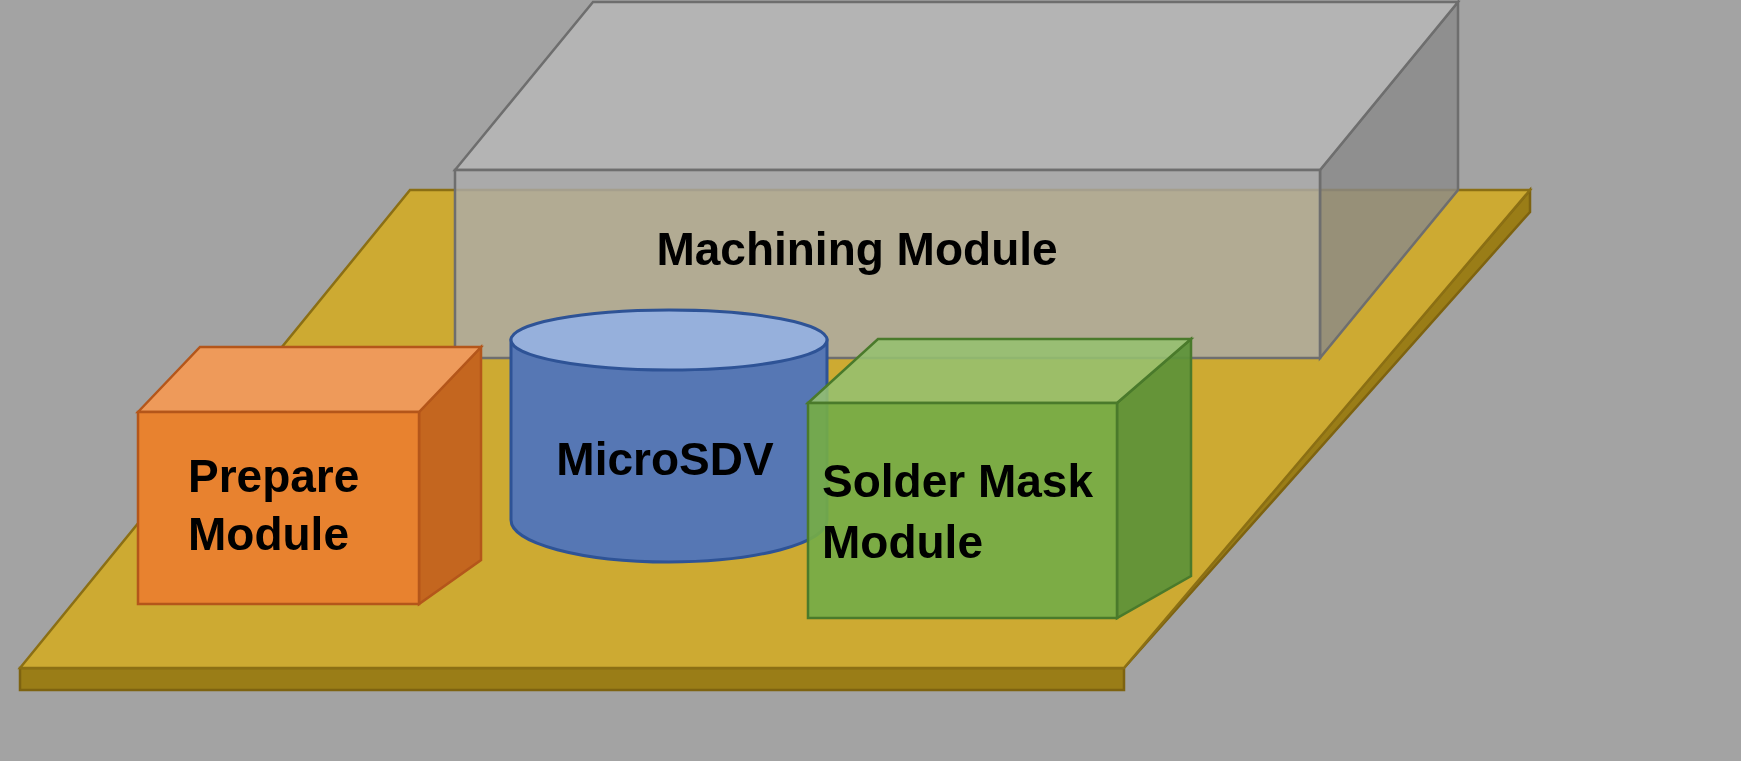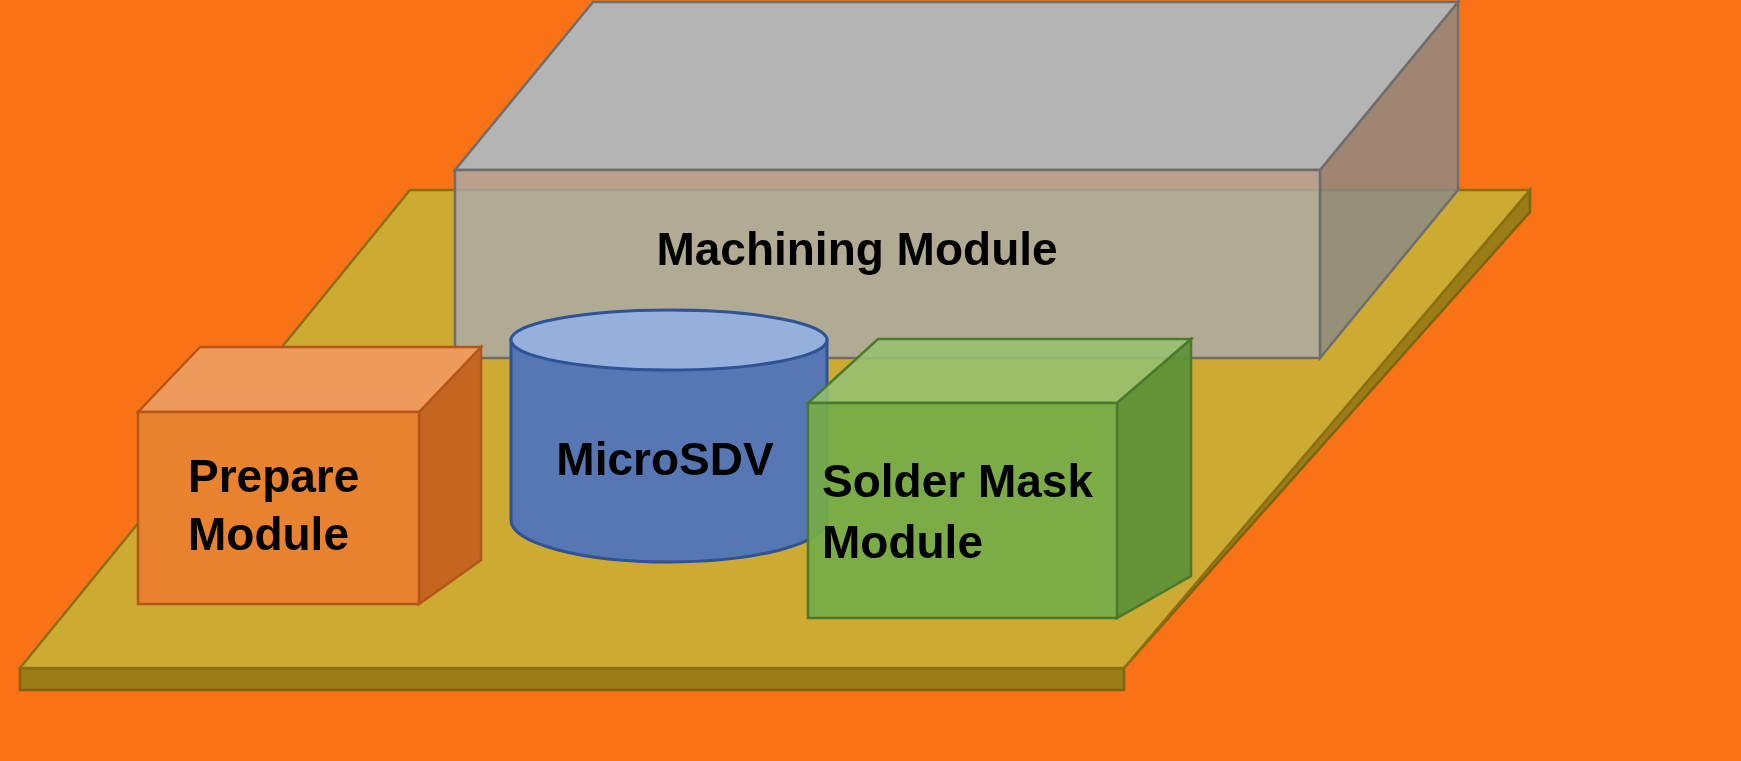--- a/index.html
+++ b/index.html
@@ -10,21 +10,21 @@
   body {
     width: 1741px;
     height: 761px;
     overflow: hidden;
     font-family: "Liberation Sans", sans-serif;
   }
   #scene {
     position: relative;
     width: 1741px;
     height: 761px;
-    background: #f97316;
+    background: #a3a3a3;
   }
   svg#diagram {
     display: block;
     width: 1741px;
     height: 761px;
   }
   .lbl {
     font-family: "Liberation Sans", sans-serif;
     font-weight: bold;
     fill: #000000;

